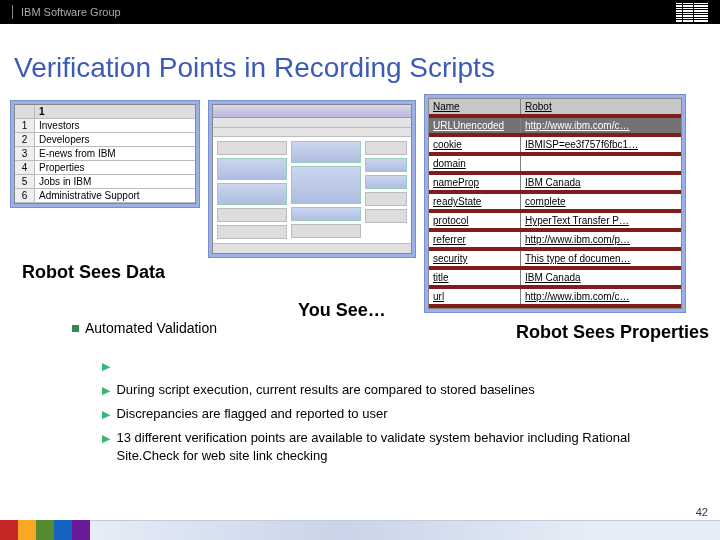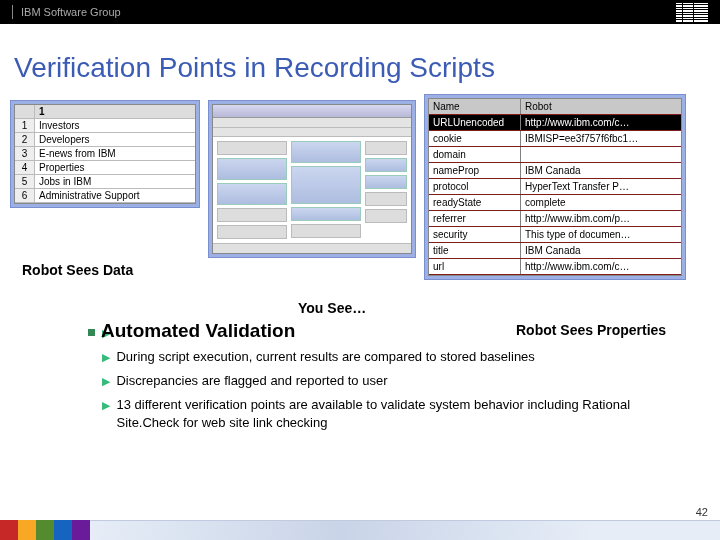--- a/index.html
+++ b/index.html
@@ -41,33 +41,33 @@
   .browser .tb2 { height: 10px; background: #e4e4e4; border-bottom: 1px solid #bbb; }
   .browser .content { flex: 1; background: #fff; padding: 4px; display: flex; gap: 4px; }
   .browser .col { flex: 1; display: flex; flex-direction: column; gap: 3px; }
   .browser .blk { background: linear-gradient(#cbd6ef,#aebde0); height: 22px; border: 1px solid #9cb; }
   .browser .blk.sm { height: 14px; }
   .browser .blk.grey { background: #ddd; border-color: #bbb; }
   .browser .status { height: 10px; background: #e0e0e0; border-top: 1px solid #bbb; }
 
   
   .props { font-size: 10px; }
-  .props .prow { display: flex; border-bottom: 1px solid #7f1d1d; }
+  .props .prow { display: flex; border-bottom: 4px solid #7f1d1d; text-decoration: underline; }
   .props .pname { width: 92px; border-right: 1px solid #808080; padding: 2px 4px; white-space: nowrap; overflow: hidden; }
   .props .pval { flex: 1; padding: 2px 4px; white-space: nowrap; overflow: hidden; }
   .props .phead { background: #c8c8c8; font-weight: normal; }
-  .props .sel { background: #000000; color: #fff; }
-
-  .caption { font-size: 14px; font-weight: bold; color: #000; position: absolute; }
+  .props .sel { background: #737373; color: #fff; }
+
+  .caption { font-size: 18px; font-weight: bold; color: #000; position: absolute; }
   .cap-left { left: 22px; top: 262px; }
   .cap-mid { left: 268px; top: 300px; margin-left: 30px; }
   .cap-right { left: 516px; top: 322px; }
 
   .bullets { padding: 8px 28px 0 88px; font-size: 13px; line-height: 1.35; }
-  .section-head { position: absolute; left: 88px; top: 320px; font-size: 19px; font-weight: bold; }
+  .section-head { position: absolute; left: 72px; top: 320px; font-size: 14px; font-weight: normal; }
   .section-head .sq { display: inline-block; width: 7px; height: 7px; background: #385; margin-right: 6px; vertical-align: 1px; }
   .bullets-list { margin-top: 30px; }
   .bullets-list .item { display: flex; gap: 6px; margin: 6px 0 6px 14px; }
   .bullets-list .arrow { color: #3b7; font-size: 11px; line-height: 18px; }
 
   .footer { position: absolute; left: 0; bottom: 0; width: 100%; height: 20px; display: flex; }
   .footer .sw { height: 100%; }
   .s1 { width: 18px; background: #c62828; }
   .s2 { width: 18px; background: #f9a825; }
   .s3 { width: 18px; background: #558b2f; }
@@ -210,26 +210,26 @@
             </div>
             <div class="prow">
               <div class="pname">domain</div>
               <div class="pval"></div>
             </div>
             <div class="prow">
               <div class="pname">nameProp</div>
               <div class="pval">IBM Canada</div>
             </div>
             <div class="prow">
+              <div class="pname">readyState</div>
+              <div class="pval">complete</div>
+            </div>
+            <div class="prow">
               <div class="pname">protocol</div>
               <div class="pval">HyperText Transfer P…</div>
-            </div>
-            <div class="prow">
-              <div class="pname">readyState</div>
-              <div class="pval">complete</div>
             </div>
             <div class="prow">
               <div class="pname">referrer</div>
               <div class="pval">http://www.ibm.com/p…</div>
             </div>
             <div class="prow">
               <div class="pname">security</div>
               <div class="pval">This type of documen…</div>
             </div>
             <div class="prow">

